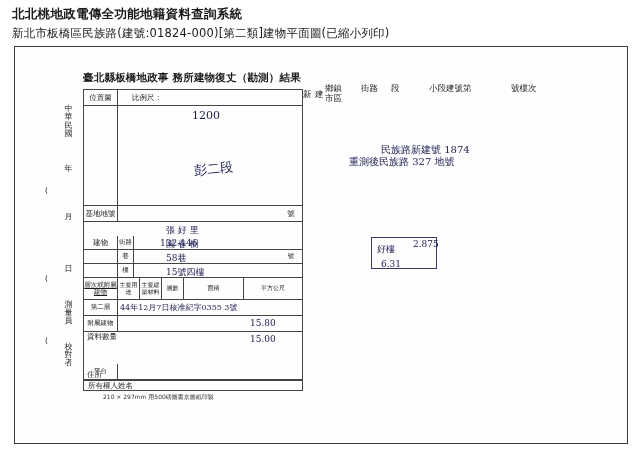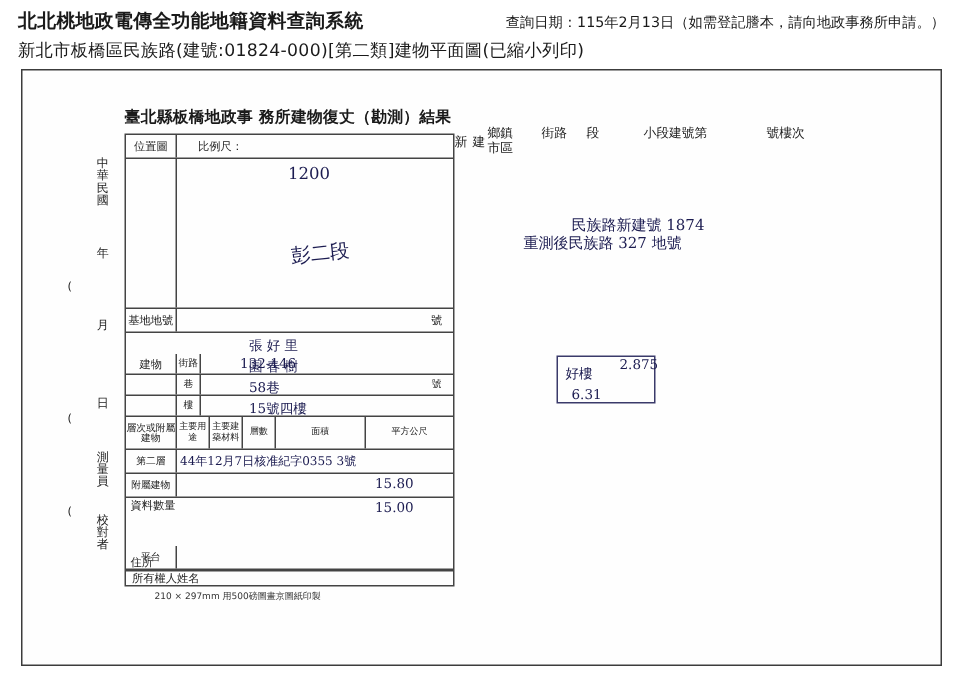--- a/index.html
+++ b/index.html
@@ -144,21 +144,20 @@
     box-sizing: border-box;
   }
 </style>
 </head>
 <body>
 
 <div class="page">
 
   <div class="hdr-title-1">北北桃地政電傳全功能地籍資料查詢系統</div>
   <div class="hdr-title-2">新北市板橋區民族路(建號:01824-000)[第二類]建物平面圖(已縮小列印)</div>
-  <div class="hdr-right">查詢日期：115年2月13日（如需登記謄本，請向地政事務所申請。）</div>
 
   <div class="sheet">
 
     <div class="vcol" style="left:48px; top:58px;">中華民國</div>
     <div class="vcol" style="left:48px; top:118px;">年</div>
     <div class="vcol" style="left:48px; top:166px;">月</div>
     <div class="vcol" style="left:48px; top:218px;">日</div>
     <div class="vcol" style="left:48px; top:254px; line-height:1.0;">測量員</div>
     <div class="vcol" style="left:48px; top:296px; line-height:1.0;">校對者</div>
 
@@ -201,21 +200,21 @@
         <div class="row" style="top:174px; height:14px;">
           <div class="cellv" style="left:0; width:34px;"></div>
           <div class="cellv" style="left:34px; width:16px; font-size:6.5px;">樓</div>
         </div>
         <div class="hand" style="left:82px; top:134px;">張  好  里</div>
         <div class="hand" style="left:82px; top:148px;">園  春  樹</div>
         <div class="hand" style="left:82px; top:162px;">58巷</div>
         <div class="hand" style="left:82px; top:176px;">15號四樓</div>
 
         <div class="row" style="top:188px; height:22px;">
-          <div class="cellv" style="left:0; width:34px; font-size:6.5px;">層次或附屬建物</div>
+          <div class="cellv" style="left:0; width:34px; font-size:6.5px;text-decoration:underline;">層次或附屬建物</div>
           <div class="cellv" style="left:34px; width:22px; font-size:6px;">主要用途</div>
           <div class="cellv" style="left:56px; width:22px; font-size:6px;">主要建築材料</div>
           <div class="cellv" style="left:78px; width:22px; font-size:6px;">層數</div>
           <div class="cellv" style="left:100px; width:60px; font-size:6px;">面積</div>
           <div class="cellv" style="left:160px; width:58px; border-right:none; font-size:6px;">平方公尺</div>
         </div>
 
         <div class="hand" style="left:36px; top:212px; font-size:8px;">44年12月7日核准紀字0355 3號</div>
 
         <div class="row" style="top:210px; height:16px;">

